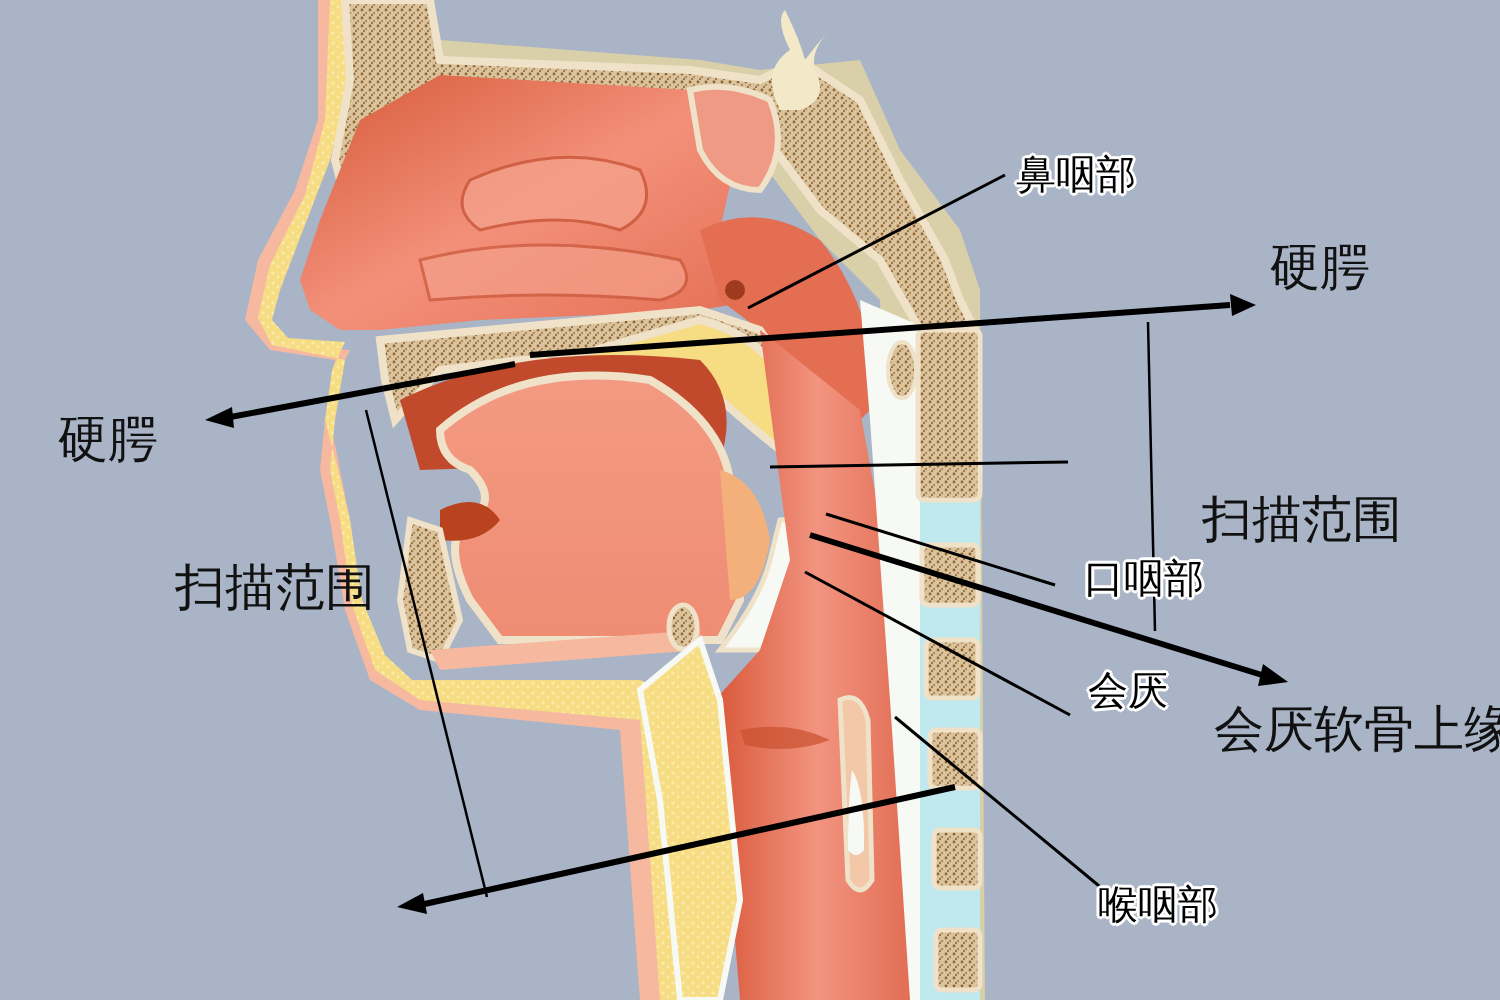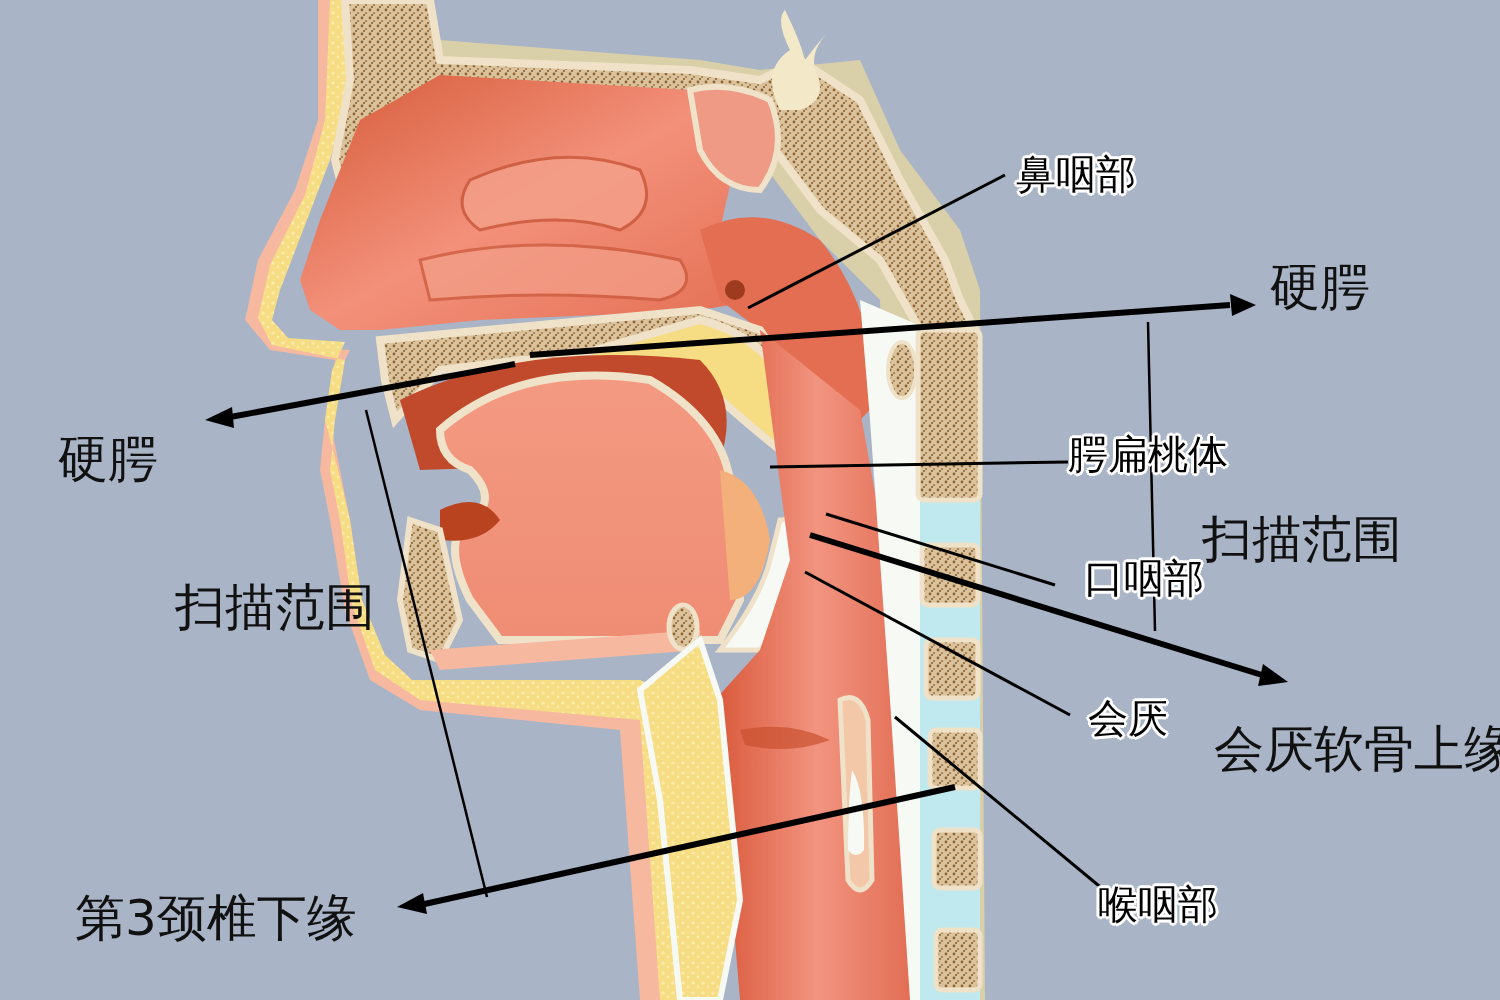--- a/index.html
+++ b/index.html
@@ -4,21 +4,21 @@
 <style>
   html, body { margin:0; padding:0; }
   body { width:1500px; height:1000px; overflow:hidden; background:#a9b4c6; position:relative;
          font-family:"DejaVu Sans","Liberation Sans",sans-serif; }
   #stage { position:absolute; left:0; top:0; width:1328px; height:1000px; }
   .label { position:absolute; color:#000; white-space:nowrap; line-height:1; }
   .lbl-outline { font-size:40px;
     text-shadow: 2px 0 0 #fff, -2px 0 0 #fff, 0 2px 0 #fff, 0 -2px 0 #fff,
                  2px 2px 0 #fff, -2px -2px 0 #fff, 2px -2px 0 #fff, -2px 2px 0 #fff,
                  3px 0 0 #fff, -3px 0 0 #fff, 0 3px 0 #fff, 0 -3px 0 #fff; }
-  .lbl-plain { font-size:50px; color:#111;margin-top:20px; }
+  .lbl-plain { font-size:50px; color:#111; }
 </style>
 </head>
 <body>
 
 <div id="stage">
 
   <svg width="1500" height="1000" viewBox="0 0 1500 1000" style="position:absolute;left:0;top:0">
     <defs>
       <pattern id="marrow" width="8" height="8" patternUnits="userSpaceOnUse">
         <rect width="8" height="8" fill="#d9c29c"></rect>
@@ -123,21 +123,19 @@
     </g>
     <polygon points="1256,305 1230,294 1232,316" fill="#000"></polygon>
     <polygon points="205,420 232,407 234,428" fill="#000"></polygon>
     <polygon points="1288,682 1263,664 1258,686" fill="#000"></polygon>
     <polygon points="397,907 423,893 427,914" fill="#000"></polygon>
   </svg>
 
   <div class="label lbl-outline" style="left:1016px;top:154px">鼻咽部</div>
   <div class="label lbl-plain" style="left:1270px;top:242px">硬腭</div>
   <div class="label lbl-plain" style="left:58px;top:414px">硬腭</div>
-  <div class="label lbl-outline" style="left:1068px;top:434px">腭扁桃体</div>
   <div class="label lbl-plain" style="left:1202px;top:494px">扫描范围</div>
   <div class="label lbl-outline" style="left:1084px;top:558px">口咽部</div>
   <div class="label lbl-plain" style="left:175px;top:562px">扫描范围</div>
-  <div class="label lbl-outline" style="left:1088px;top:698px">会厌</div>
+  <div class="label lbl-outline" style="left:1088px;top:670px">会厌</div>
   <div class="label lbl-plain" style="left:1214px;top:704px">会厌软骨上缘</div>
   <div class="label lbl-outline" style="left:1098px;top:884px">喉咽部</div>
-  <div class="label lbl-plain" style="left:75px;top:873px">第3颈椎下缘</div>
 </div>
 
 </body></html>

